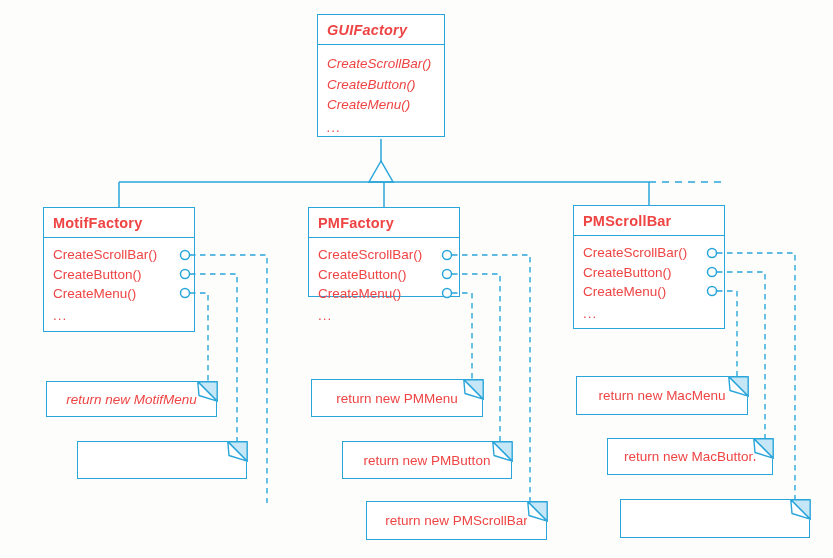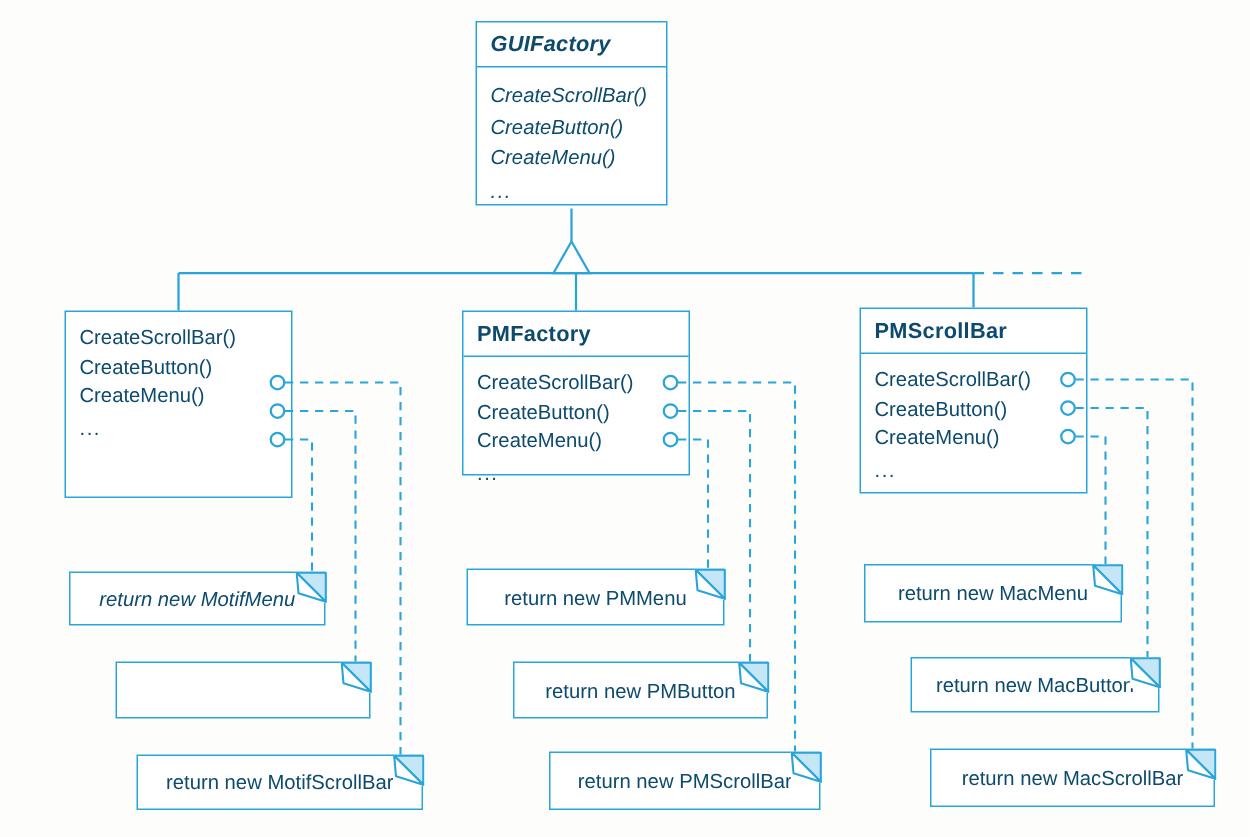--- a/index.html
+++ b/index.html
@@ -1,36 +1,36 @@
 <!DOCTYPE html>
 <html><head>
 <meta charset="utf-8">
 <style>
   html,body{margin:0;padding:0;background:#ffffff;}
   .canvas{
     position:relative;width:833px;height:558px;background:#fdfdfc;overflow:hidden;
-    font-family:"Liberation Sans","DejaVu Sans",sans-serif;color:#0c4a6e;
+    font-family:"Liberation Sans","DejaVu Sans",sans-serif;color:#ef4444;
   }
   
   .class-box{
     position:absolute;background:#ffffff;border:1.5px solid #29a5da;box-sizing:border-box;
   }
   .class-title{
     height:29px;border-bottom:1.5px solid #29a5da;display:flex;align-items:center;
     padding-left:9px;font-size:14.5px;font-weight:bold;letter-spacing:.2px;
   }
   .class-methods{padding:7px 0 0 9px;}
   .method{font-size:13.5px;line-height:19.5px;white-space:nowrap;}
   .ellipsis{font-size:13.5px;margin-top:4px;letter-spacing:1px;}
   .abstract .class-title,.abstract .method,.abstract .ellipsis{font-style:italic;}
   #box-gui{left:317px;top:14px;width:128px;height:123px;}
   #box-gui .class-methods{padding-top:9px;}
   #box-gui .method{line-height:20.5px;}
   #box-motif{left:43px;top:207px;width:152px;height:125px;}
-  #box-pm{left:308px;top:207px;width:152px;height:110px;}
+  #box-pm{left:308px;top:207px;width:152px;height:90px;}
   #box-mac{left:573px;top:205px;width:152px;height:124px;}
   
   .note{
     position:absolute;background:#ffffff;border:1.5px solid #29a5da;box-sizing:border-box;
     display:flex;align-items:center;justify-content:center;font-size:13.5px;white-space:nowrap;
   }
   .note .fold{position:absolute;top:-1.5px;right:-1.5px;width:21px;height:21px;}
   #note-motif-menu{left:46px;top:381px;width:171px;height:36px;font-style:italic;}
   #note-motif-button{left:77px;top:441px;width:170px;height:38px;}
   #note-motif-scrollbar{left:91px;top:503px;width:191px;height:37px;}
@@ -53,20 +53,21 @@
     <div class="class-title">GUIFactory</div>
     <div class="class-methods">
       <div class="method">CreateScrollBar()</div>
       <div class="method">CreateButton()</div>
       <div class="method">CreateMenu()</div>
       <div class="ellipsis">...</div>
     </div>
   </div>
 
   <div class="class-box" id="box-motif">
+    <div class="class-title">MotifFactory</div>
     <div class="class-methods">
       <div class="method">CreateScrollBar()</div>
       <div class="method">CreateButton()</div>
       <div class="method">CreateMenu()</div>
       <div class="ellipsis">...</div>
     </div>
   </div>
 
   <div class="class-box" id="box-pm">
     <div class="class-title">PMFactory</div>
@@ -96,28 +97,20 @@
         <polygon points="0.8,0.8 20.2,20.2 2,14.5" fill="#ffffff" stroke="#29a5da" stroke-width="1.4" stroke-linejoin="round"></polygon>
       </svg>
   </div>
   <div class="note" id="note-motif-button">
     <svg class="fold" viewBox="0 0 21 21">
         <rect x="0" y="0" width="21" height="21" fill="#ffffff"></rect>
         <polygon points="0.8,0.8 20.2,0.8 20.2,20.2" fill="#c4e6f6" stroke="#29a5da" stroke-width="1.4" stroke-linejoin="round"></polygon>
         <polygon points="0.8,0.8 20.2,20.2 2,14.5" fill="#ffffff" stroke="#29a5da" stroke-width="1.4" stroke-linejoin="round"></polygon>
       </svg>
   </div>
-  <div class="note" id="note-motif-scrollbar">
-    <span>return new MotifScrollBar</span>
-    <svg class="fold" viewBox="0 0 21 21">
-        <rect x="0" y="0" width="21" height="21" fill="#ffffff"></rect>
-        <polygon points="0.8,0.8 20.2,0.8 20.2,20.2" fill="#c4e6f6" stroke="#29a5da" stroke-width="1.4" stroke-linejoin="round"></polygon>
-        <polygon points="0.8,0.8 20.2,20.2 2,14.5" fill="#ffffff" stroke="#29a5da" stroke-width="1.4" stroke-linejoin="round"></polygon>
-      </svg>
-  </div>
 
   <div class="note" id="note-pm-menu">
     <span>return new PMMenu</span>
     <svg class="fold" viewBox="0 0 21 21">
         <rect x="0" y="0" width="21" height="21" fill="#ffffff"></rect>
         <polygon points="0.8,0.8 20.2,0.8 20.2,20.2" fill="#c4e6f6" stroke="#29a5da" stroke-width="1.4" stroke-linejoin="round"></polygon>
         <polygon points="0.8,0.8 20.2,20.2 2,14.5" fill="#ffffff" stroke="#29a5da" stroke-width="1.4" stroke-linejoin="round"></polygon>
       </svg>
   </div>
   <div class="note" id="note-pm-button">
@@ -147,21 +140,20 @@
   </div>
   <div class="note" id="note-mac-button">
     <span>return new MacButton</span>
     <svg class="fold" viewBox="0 0 21 21">
         <rect x="0" y="0" width="21" height="21" fill="#ffffff"></rect>
         <polygon points="0.8,0.8 20.2,0.8 20.2,20.2" fill="#c4e6f6" stroke="#29a5da" stroke-width="1.4" stroke-linejoin="round"></polygon>
         <polygon points="0.8,0.8 20.2,20.2 2,14.5" fill="#ffffff" stroke="#29a5da" stroke-width="1.4" stroke-linejoin="round"></polygon>
       </svg>
   </div>
   <div class="note" id="note-mac-scrollbar">
-    <span>return new MacScrollBar</span>
     <svg class="fold" viewBox="0 0 21 21">
         <rect x="0" y="0" width="21" height="21" fill="#ffffff"></rect>
         <polygon points="0.8,0.8 20.2,0.8 20.2,20.2" fill="#c4e6f6" stroke="#29a5da" stroke-width="1.4" stroke-linejoin="round"></polygon>
         <polygon points="0.8,0.8 20.2,20.2 2,14.5" fill="#ffffff" stroke="#29a5da" stroke-width="1.4" stroke-linejoin="round"></polygon>
       </svg>
   </div>
 
   <svg class="connectors" viewBox="0 0 833 558">
     <g stroke="#29a5da" stroke-width="1.5" fill="none">
       <line x1="381" y1="139" x2="381" y2="161"></line>

